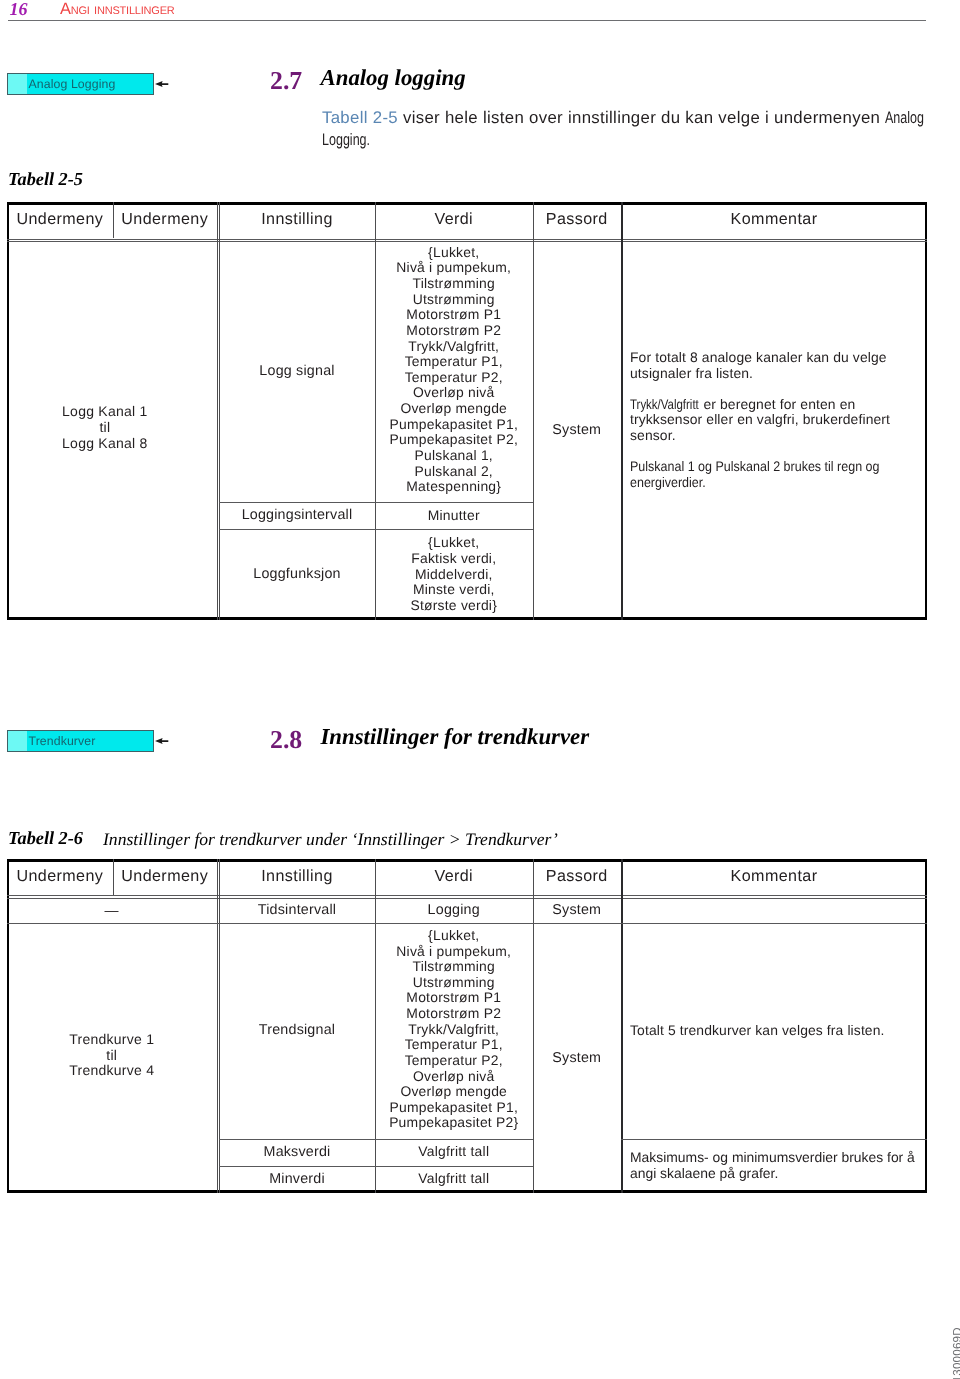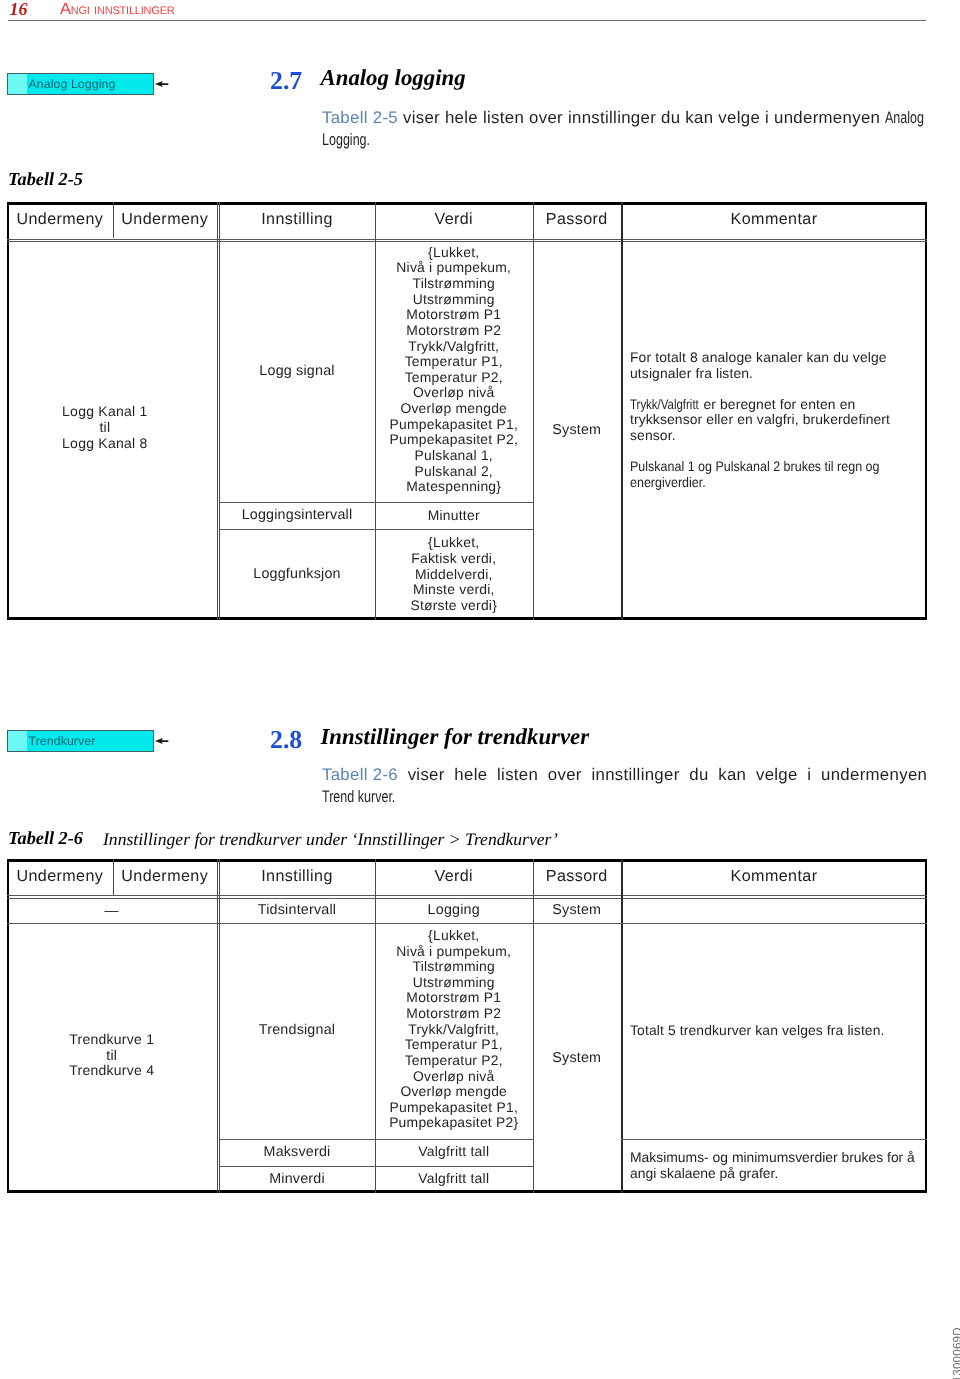--- a/index.html
+++ b/index.html
@@ -4,35 +4,35 @@
 html,body{margin:0;padding:0;background:#fff;}
 *{-webkit-font-smoothing:antialiased;}
 body{width:960px;height:1379px;position:relative;overflow:hidden;
      font-family:"Liberation Sans",sans-serif;color:#231f20;
      -webkit-font-smoothing:antialiased;text-rendering:geometricPrecision;}
 .pg{position:absolute;left:0;top:0;width:960px;height:1379px;opacity:0.999;}
 .abs{position:absolute;}
 
 
 .pnum{position:absolute;left:9.4px;top:-1.2px;font-family:"Liberation Serif",serif;
-  font-weight:bold;font-style:italic;font-size:18px;line-height:20px;color:#b91c1c;}
+  font-weight:bold;font-style:italic;font-size:18px;line-height:20px;color:#a21caf;}
 .ctitle{position:absolute;left:60px;top:-0.6px;font-size:16.4px;line-height:20px;
   color:#ef4444;font-variant:small-caps;letter-spacing:-0.2px;}
 .hrule{position:absolute;left:8px;top:20px;width:918px;height:1.3px;background:#6d6e71;}
 
 
 .chip{position:absolute;border:1.8px solid #3f6166;box-sizing:border-box;
   background:#00e9ec;}
 .chip .lite{position:absolute;left:0px;top:0px;bottom:0px;background:#6df9f4;}
 .chip .lbl{position:absolute;left:21px;top:2.6px;font-size:12.3px;color:#15656f;
   white-space:nowrap;line-height:14px;letter-spacing:0.1px;}
 
 
 .secnum{position:absolute;font-family:"Liberation Serif",serif;font-weight:bold;
-  font-size:25.8px;line-height:24px;color:#1d4ed8;}
+  font-size:25.8px;line-height:24px;color:#701a75;}
 .sectitle{position:absolute;font-family:"Liberation Serif",serif;font-weight:bold;
   font-style:italic;font-size:22.8px;line-height:24px;color:#000;}
 .intro{position:absolute;font-size:16.8px;color:#231f20;line-height:22px;letter-spacing:0.32px;}
 .intro .lnk{color:#5a86b3;}
 .cond{display:inline-block;transform:scaleX(0.755);transform-origin:0 0;letter-spacing:0;font-size:16.6px;}
 
 
 .capl{position:absolute;font-family:"Liberation Serif",serif;font-weight:bold;
   font-style:italic;font-size:18.3px;line-height:20px;color:#000;}
 .capt{position:absolute;font-family:"Liberation Serif",serif;font-style:italic;
@@ -168,21 +168,20 @@
     </div>
 <div class="chip" style="left:6.5px;top:730.0px;width:147px;height:21.5px;">
   <div class="lite" style="width:19px;"></div>
   <div class="lbl">Trendkurver</div>
 </div>
 <svg class="abs" style="left:155.1px;top:737.8px;" width="14" height="7" viewBox="0 0 14 7">
       <path d="M0 3.0 L7.6 0 L6.9 2.2 L13.3 2.2 L13.3 3.9 L6.9 3.9 L7.6 6.1 Z" fill="#1a1a1a"></path>
     </svg>
 <div class="secnum" style="left:270px;top:727.5px;">2.8</div>
 <div class="sectitle" style="left:320.5px;top:725px;">Innstillinger for trendkurver</div>
-<div class="intro" style="left:322px;top:764px;width:620px;white-space:nowrap;"><span class="lnk">Tabell 2-6</span><span style="word-spacing:4.7px;"> viser hele listen over innstillinger du kan velge i undermenyen</span><br><span class="cond">Trend kurver.</span></div>
 <div class="capl" style="left:8px;top:828px;">Tabell 2-6</div>
 <div class="capt" style="left:103px;top:828.5px;">Innstillinger for trendkurver under ‘Innstillinger &gt; Trendkurver’</div>
 <div class="tframe" style="left:6.9px;top:858.8px;width:920.1px;height:334.0px;"></div>
 <div class="cell th" style="left:6.9px;top:859.8px;width:105.89999999999999px;height:33.40000000000009px;">
       <span>Undermeny</span>
     </div>
 <div class="cell th" style="left:112.8px;top:859.8px;width:103.8px;height:33.40000000000009px;">
       <span>Undermeny</span>
     </div>
 <div class="cell th" style="left:219.0px;top:859.8px;width:156.0px;height:33.40000000000009px;">

